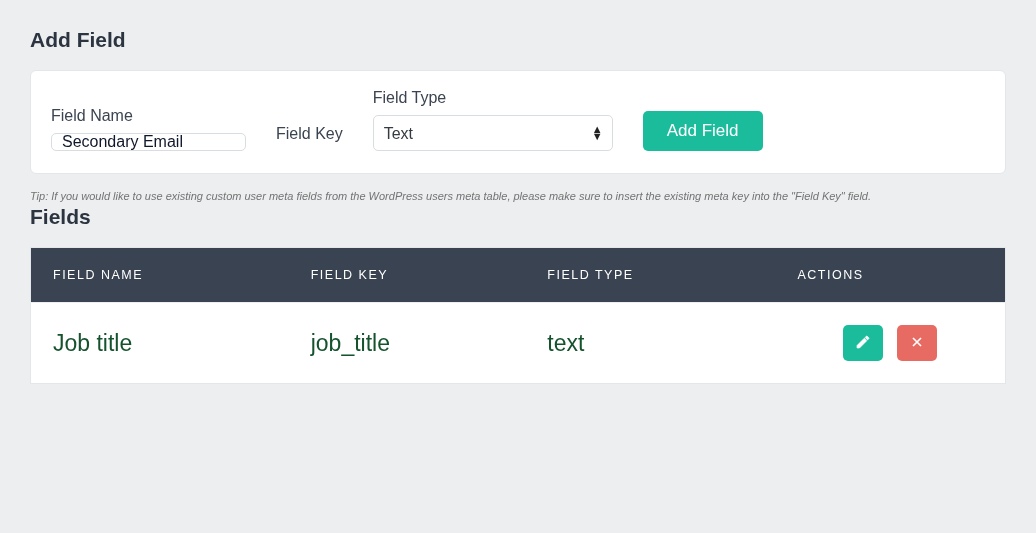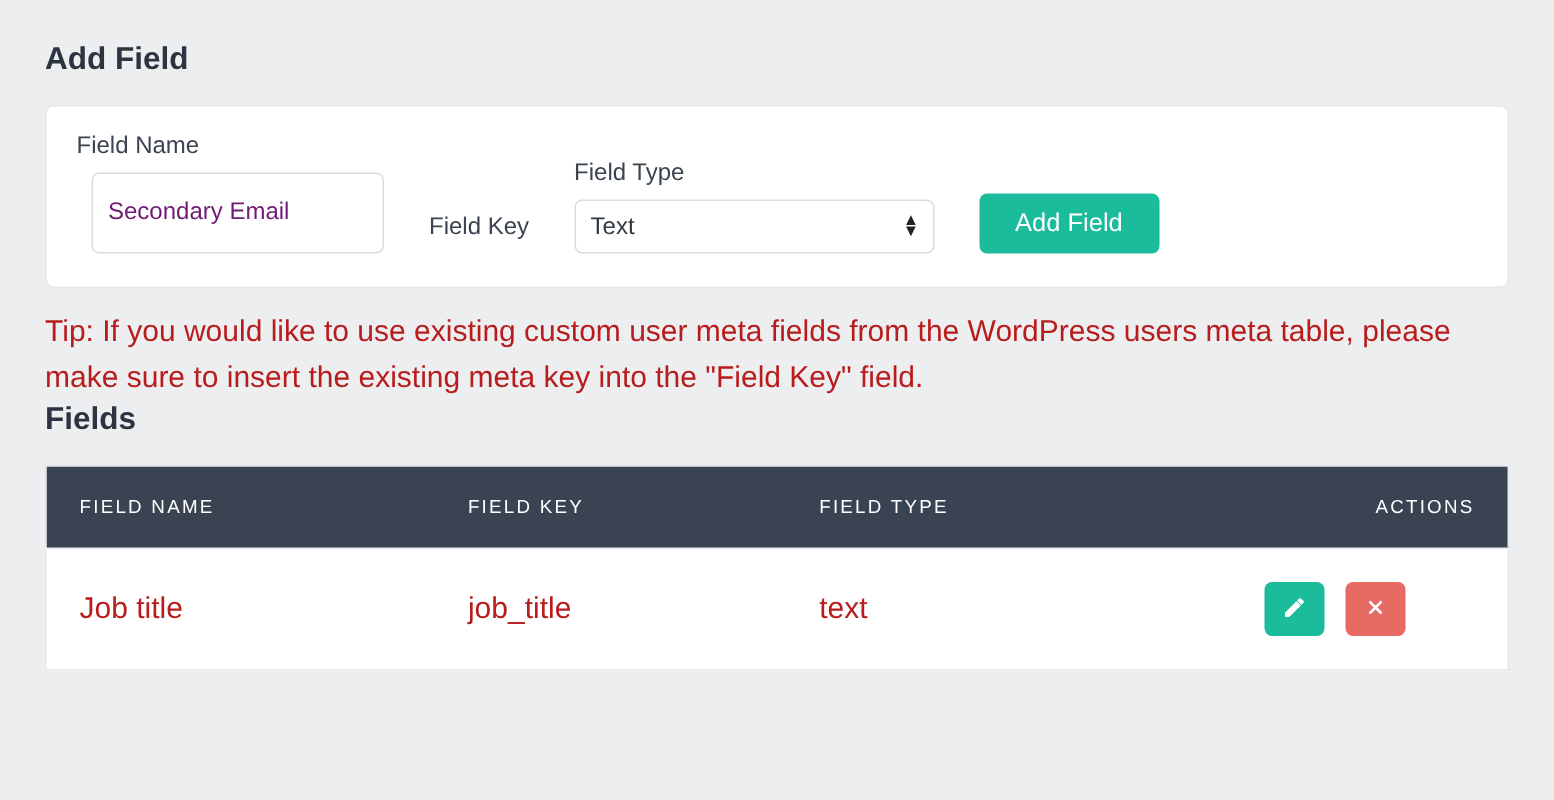--- a/index.html
+++ b/index.html
@@ -31,25 +31,24 @@
     font-size: 16px;
     color: #3b4450;
     margin-bottom: 8px;
     font-weight: 400;
   }
   .text-input {
     border: 1px solid #d8dde1;
     border-radius: 5px;
     padding: 8px 10px;
     font-size: 16px;
-    color: #701a75;
+    color: #0f172a;
     outline: none;
     width: 195px;
-    height: 54px;
-    margin-left: 10px;
+    height: 18px;
   }
   .select-wrap {
     position: relative;
     width: 240px;
   }
   .select-input {
     border: 1px solid #d8dde1;
     border-radius: 5px;
     padding: 6px 10px;
     font-size: 16px;
@@ -78,45 +77,46 @@
     color: #fff;
     border: none;
     border-radius: 5px;
     font-size: 17px;
     padding: 9px 24px;
     cursor: pointer;
     height: 40px;
   }
   .tip {
     margin-top: 14px;
-    font-size: 20px;
-    color: #b91c1c;
+    font-size: 11px;
+    color: #737373;
     line-height: 1.55;
+    font-style: italic;
   }
   .fields-heading { margin-bottom: 16px; }
   table.fields {
     width: 100%;
     border-collapse: collapse;
     background: #fff;
     border: 1px solid #e3e7ea;
   }
   table.fields thead th {
     background: #3a4351;
     color: #fff;
     text-align: left;
     font-size: 12.5px;
     letter-spacing: 1.5px;
     font-weight: 500;
     padding: 20px 22px;
     text-transform: uppercase;
   }
   table.fields tbody td {
     padding: 22px 22px;
-    font-size: 20px;
-    color: #b91c1c;
+    font-size: 23px;
+    color: #14532d;
     border-top: 1px solid #eceeef;
   }
   .actions-cell { text-align: center; white-space: nowrap; }
   .icon-btn {
     display: inline-flex;
     align-items: center;
     justify-content: center;
     width: 40px;
     height: 36px;
     border: none;
@@ -161,21 +161,21 @@
 <p class="tip">Tip: If you would like to use existing custom user meta fields from the WordPress users meta table, please make sure to insert the existing meta key into the "Field Key" field.</p>
 
 <h2 class="section-title fields-heading">Fields</h2>
 
 <table class="fields">
   <thead>
     <tr>
       <th>FIELD NAME</th>
       <th>FIELD KEY</th>
       <th>FIELD TYPE</th>
-      <th style="width:230px;text-align:right;">ACTIONS</th>
+      <th style="width:230px;">ACTIONS</th>
     </tr>
   </thead>
   <tbody>
     <tr>
       <td>Job title</td>
       <td>job_title</td>
       <td>text</td>
       <td class="actions-cell">
         <button class="icon-btn edit">
           <span>

